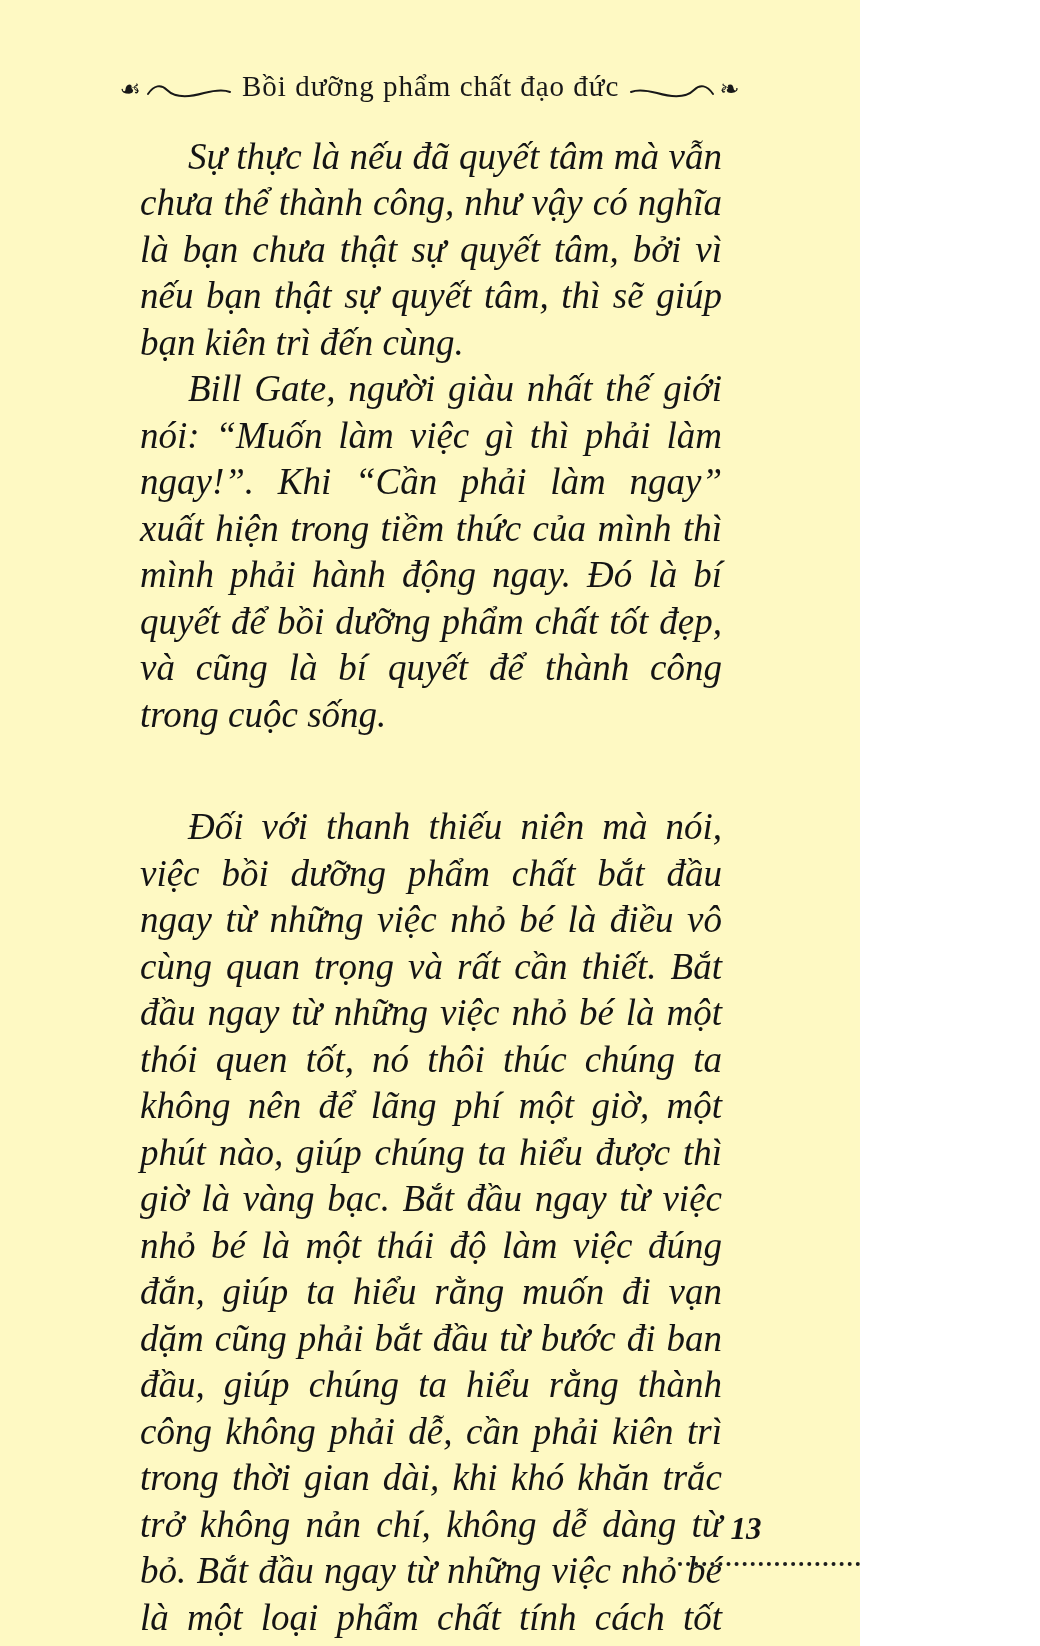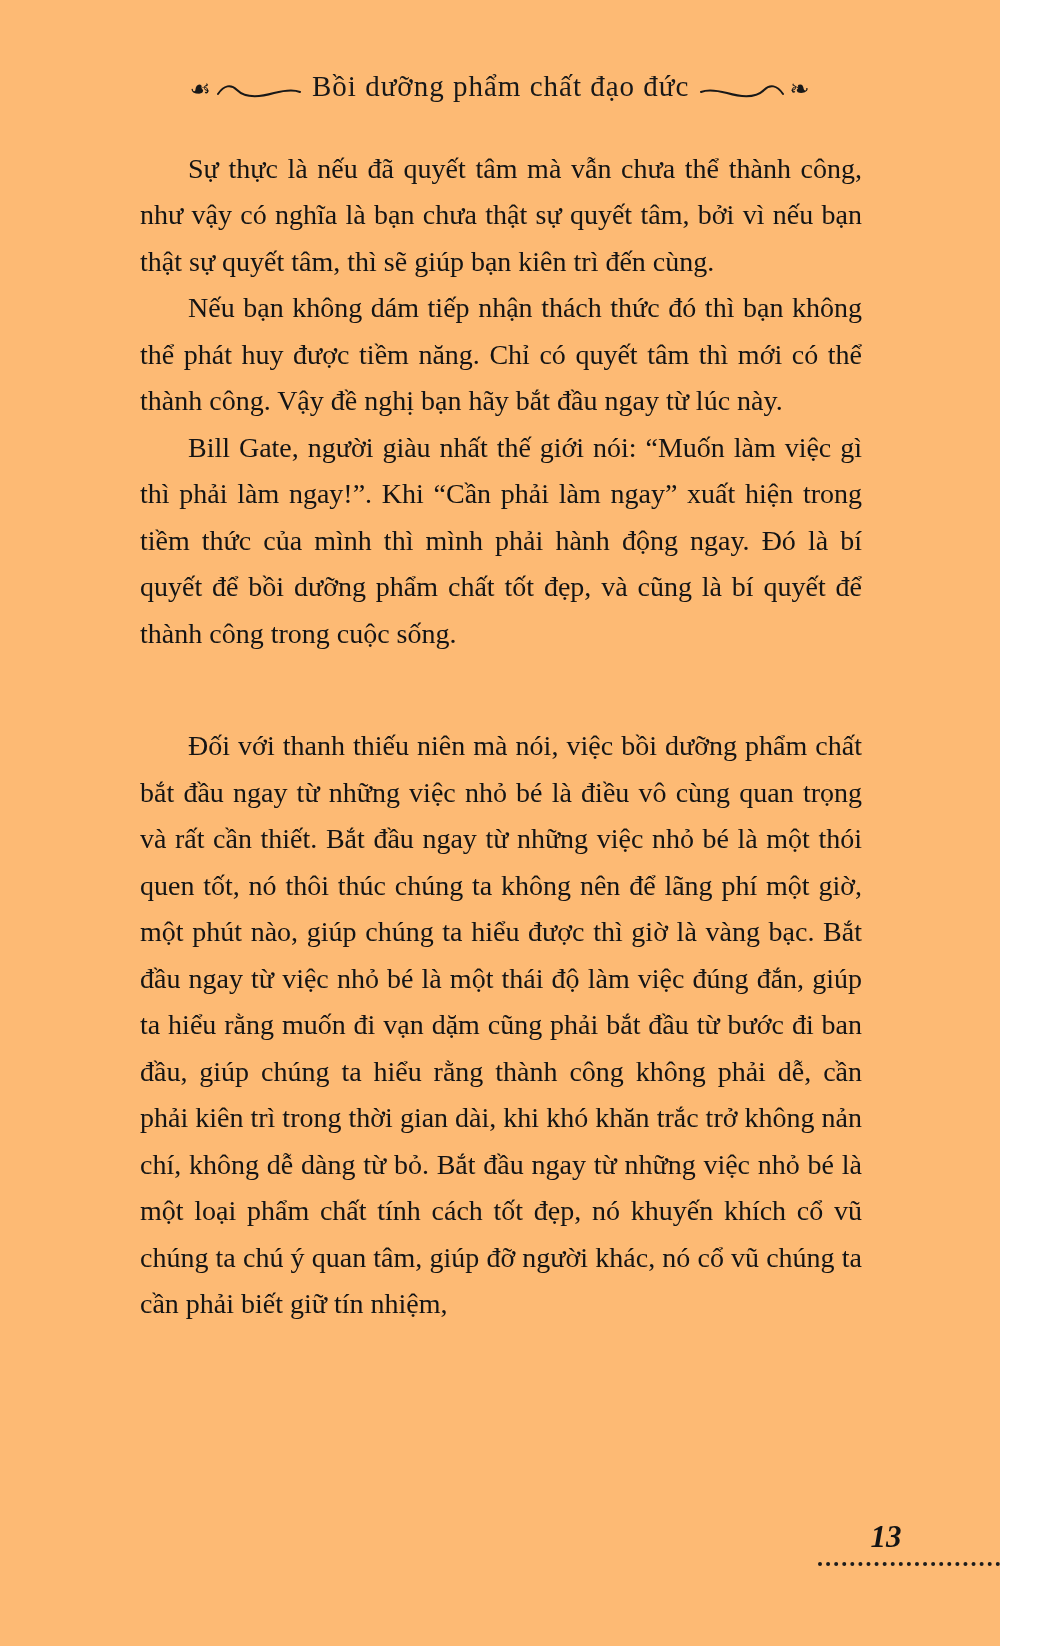--- a/index.html
+++ b/index.html
@@ -2,23 +2,23 @@
 <html><head>
 <meta charset="utf-8">
 <style>
   html, body {
     margin: 0;
     padding: 0;
     background: #ffffff;
   }
   .page {
     position: relative;
-    width: 1000px;
+    width: 860px;
     height: 1646px;
-    background: #fdba74;
+    background: #fef9c3;
     overflow: hidden;
     font-family: "Liberation Serif", serif;
     color: #141414;
   }
   
   .running-header {
     padding-top: 70px;
     text-align: center;
     font-size: 29px;
     letter-spacing: 1px;
@@ -38,25 +38,26 @@
     font-size: 24px;
     line-height: 1;
   }
   .swash svg {
     display: inline-block;
     vertical-align: middle;
     margin: 0 4px;
   }
   
   .body-text {
-    margin: 40px 138px 0 140px;
-    font-size: 28px;
+    margin: 28px 138px 0 140px;
+    font-size: 37px;
     line-height: 46.5px;
     text-align: justify;
     text-justify: inter-word;
+    font-style: italic;
   }
   .body-text p {
     margin: 0;
     text-indent: 48px;
   }
   
   .section-heading {
     margin: 66px 140px 26px 140px;
     text-align: center;
     font-family: "Liberation Sans", sans-serif;
@@ -74,21 +75,21 @@
     width: 182px;
   }
   .page-number {
     display: block;
     text-align: center;
     padding-right: 46px;
     font-style: italic;
     font-weight: 700;
     font-size: 31px;
     line-height: 1;
-    margin-bottom: 10px;
+    margin-bottom: 18px;
     color: #141414;
   }
   .dotted-rule {
     width: 100%;
     height: 0;
     border-bottom: 4px dotted #1c1c1c;
   }
 </style>
 </head>
 <body>
@@ -98,21 +99,20 @@
   <div class="running-header">
     <span class="ornament fleuron">☙</span><span class="ornament swash"><svg width="86" height="22" viewBox="0 0 86 22">
         <path d="M2 13 C 8 4, 15 3, 21 9 C 29 17, 44 16, 58 12 C 70 9, 79 9, 84 11" fill="none" stroke="#181818" stroke-width="2" stroke-linecap="round"></path>
       </svg></span><span class="title">Bồi dưỡng phẩm chất đạo đức</span><span class="ornament swash"><svg width="86" height="22" viewBox="0 0 86 22" style="transform:scaleX(-1)">
         <path d="M2 13 C 8 4, 15 3, 21 9 C 29 17, 44 16, 58 12 C 70 9, 79 9, 84 11" fill="none" stroke="#181818" stroke-width="2" stroke-linecap="round"></path>
       </svg></span><span class="ornament fleuron">❧</span>
   </div>
 
   <div class="body-text">
     <p>Sự thực là nếu đã quyết tâm mà vẫn chưa thể thành công, như vậy có nghĩa là bạn chưa thật sự quyết tâm, bởi vì nếu bạn thật sự quyết tâm, thì sẽ giúp bạn kiên trì đến cùng.</p>
-    <p>Nếu bạn không dám tiếp nhận thách thức đó thì bạn không thể phát huy được tiềm năng. Chỉ có quyết tâm thì mới có thể thành công. Vậy đề nghị bạn hãy bắt đầu ngay từ lúc này.</p>
     <p>Bill Gate, người giàu nhất thế giới nói: “Muốn làm việc gì thì phải làm ngay!”. Khi “Cần phải làm ngay” xuất hiện trong tiềm thức của mình thì mình phải hành động ngay. Đó là bí quyết để bồi dưỡng phẩm chất tốt đẹp, và cũng là bí quyết để thành công trong cuộc sống.</p>
   </div>
 
   <div class="section-heading">
   </div>
 
   <div class="body-text" style="margin-top:0;">
     <p>Đối với thanh thiếu niên mà nói, việc bồi dưỡng phẩm chất bắt đầu ngay từ những việc nhỏ bé là điều vô cùng quan trọng và rất cần thiết. Bắt đầu ngay từ những việc nhỏ bé là một thói quen tốt, nó thôi thúc chúng ta không nên để lãng phí một giờ, một phút nào, giúp chúng ta hiểu được thì giờ là vàng bạc. Bắt đầu ngay từ việc nhỏ bé là một thái độ làm việc đúng đắn, giúp ta hiểu rằng muốn đi vạn dặm cũng phải bắt đầu từ bước đi ban đầu, giúp chúng ta hiểu rằng thành công không phải dễ, cần phải kiên trì trong thời gian dài, khi khó khăn trắc trở không nản chí, không dễ dàng từ bỏ. Bắt đầu ngay từ những việc nhỏ bé là một loại phẩm chất tính cách tốt đẹp, nó khuyến khích cổ vũ chúng ta chú ý quan tâm, giúp đỡ người khác, nó cổ vũ chúng ta cần phải biết giữ tín nhiệm,</p>
   </div>
 

